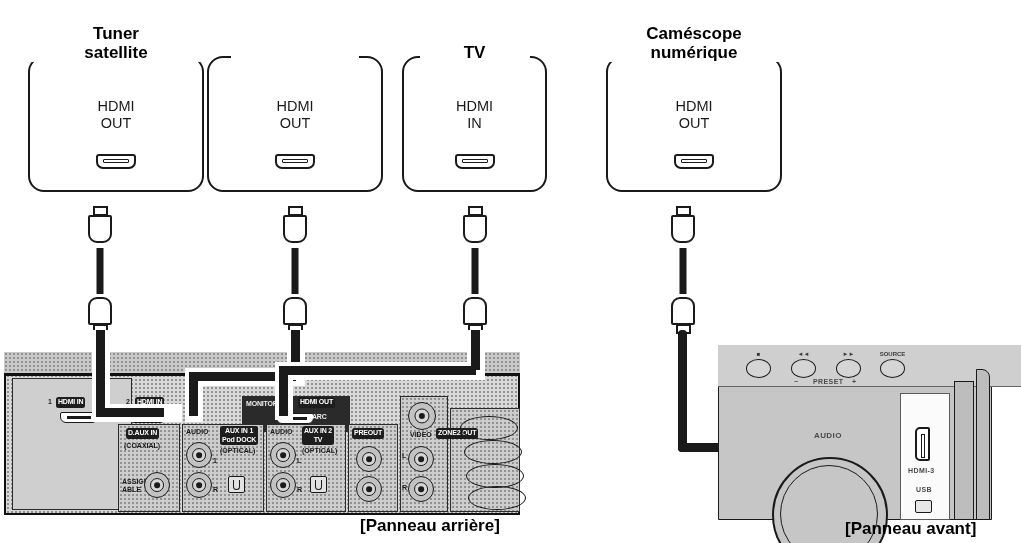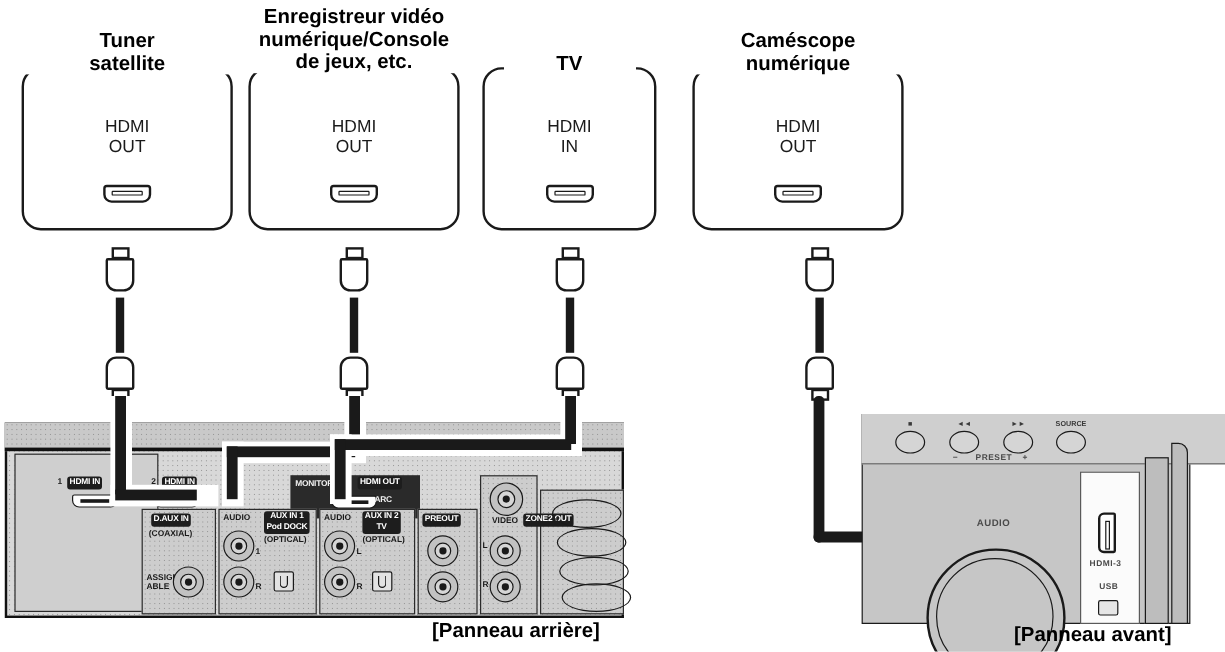--- a/index.html
+++ b/index.html
@@ -115,60 +115,57 @@
       border:1.6px solid #1a1a1a;box-sizing:border-box;border-radius:2px;}
   .fp-side{position:absolute;background:#bdbdbd;border:1.7px solid #1a1a1a;box-sizing:border-box;}
 
   .caption{position:absolute;font-weight:bold;font-size:17px;color:#000;white-space:nowrap;}
 </style>
 </head>
 <body>
 
 <div class="stage">
 
-  <div class="device" style="left:18px;top:56px;width:176px;height:136px;">
+  <div class="device" style="left:28px;top:56px;width:176px;height:136px;">
     <div class="box"></div>
     <div class="titlemask" style="left:34px;width:108px;"></div>
     <div class="title" style="top:-32px;width:160px;">Tuner
 satellite</div>
     <div class="port-label" style="top:42px;width:120px;">HDMI
 OUT</div>
     <div class="hdmi-socket" style="top:98px;">
       <div class="outer"></div>
         <div class="inner"></div>
     </div>
   </div>
 
   <div class="device" style="left:207px;top:56px;width:176px;height:136px;">
     <div class="box"></div>
     <div class="titlemask" style="left:24px;width:128px;"></div>
-    <div class="title" style="top:-52px;width:186px;">Enregistreur vidéo
-numérique/Console
-de jeux, etc.</div>
     <div class="port-label" style="top:42px;width:120px;">HDMI
 OUT</div>
     <div class="hdmi-socket" style="top:98px;">
       <div class="outer"></div>
         <div class="inner"></div>
     </div>
   </div>
 
   <div class="device" style="left:402px;top:56px;width:145px;height:136px;">
     <div class="box"></div>
     <div class="titlemask" style="left:38px;width:70px;"></div>
     <div class="title" style="top:-13px;width:100px;">TV</div>
     <div class="port-label" style="top:42px;width:120px;">HDMI
 IN</div>
     <div class="hdmi-socket" style="top:98px;">
       <div class="outer"></div>
         <div class="inner"></div>
     </div>
   </div>
 
-  <div class="device" style="left:577px;top:56px;width:176px;height:136px;text-decoration:underline;">
+  <div class="device" style="left:606px;top:56px;width:176px;height:136px;text-decoration:underline;">
     <div class="box"></div>
     <div class="titlemask" style="left:26px;width:124px;"></div>
     <div class="title" style="top:-32px;width:176px;">Caméscope
 numérique</div>
     <div class="port-label" style="top:42px;width:120px;">HDMI
 OUT</div>
     <div class="hdmi-socket" style="top:98px;">
       <div class="outer"></div>
         <div class="inner"></div>
     </div>

